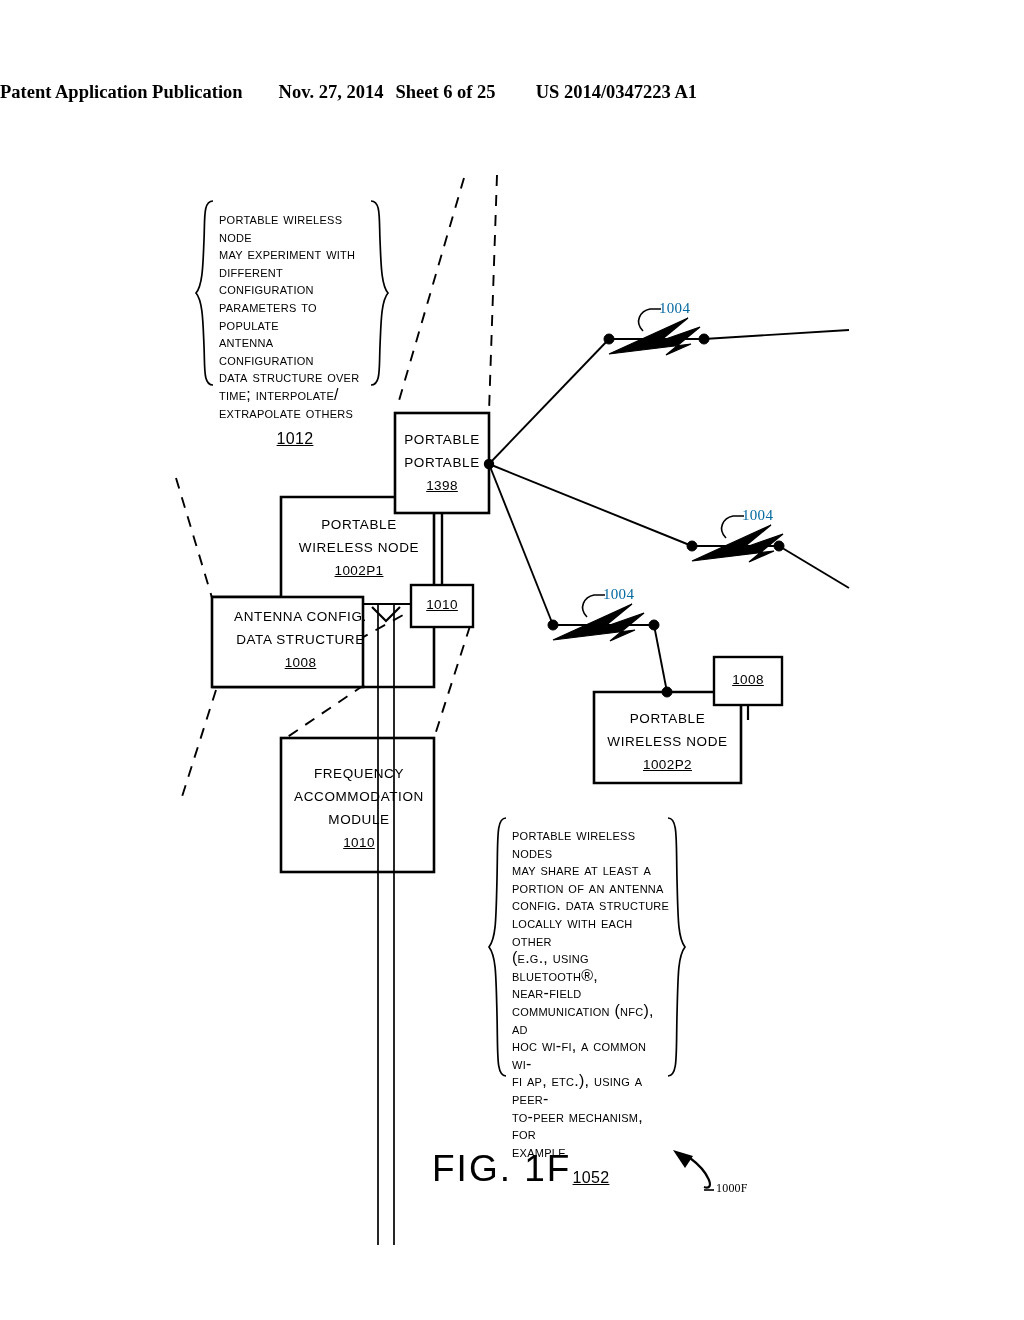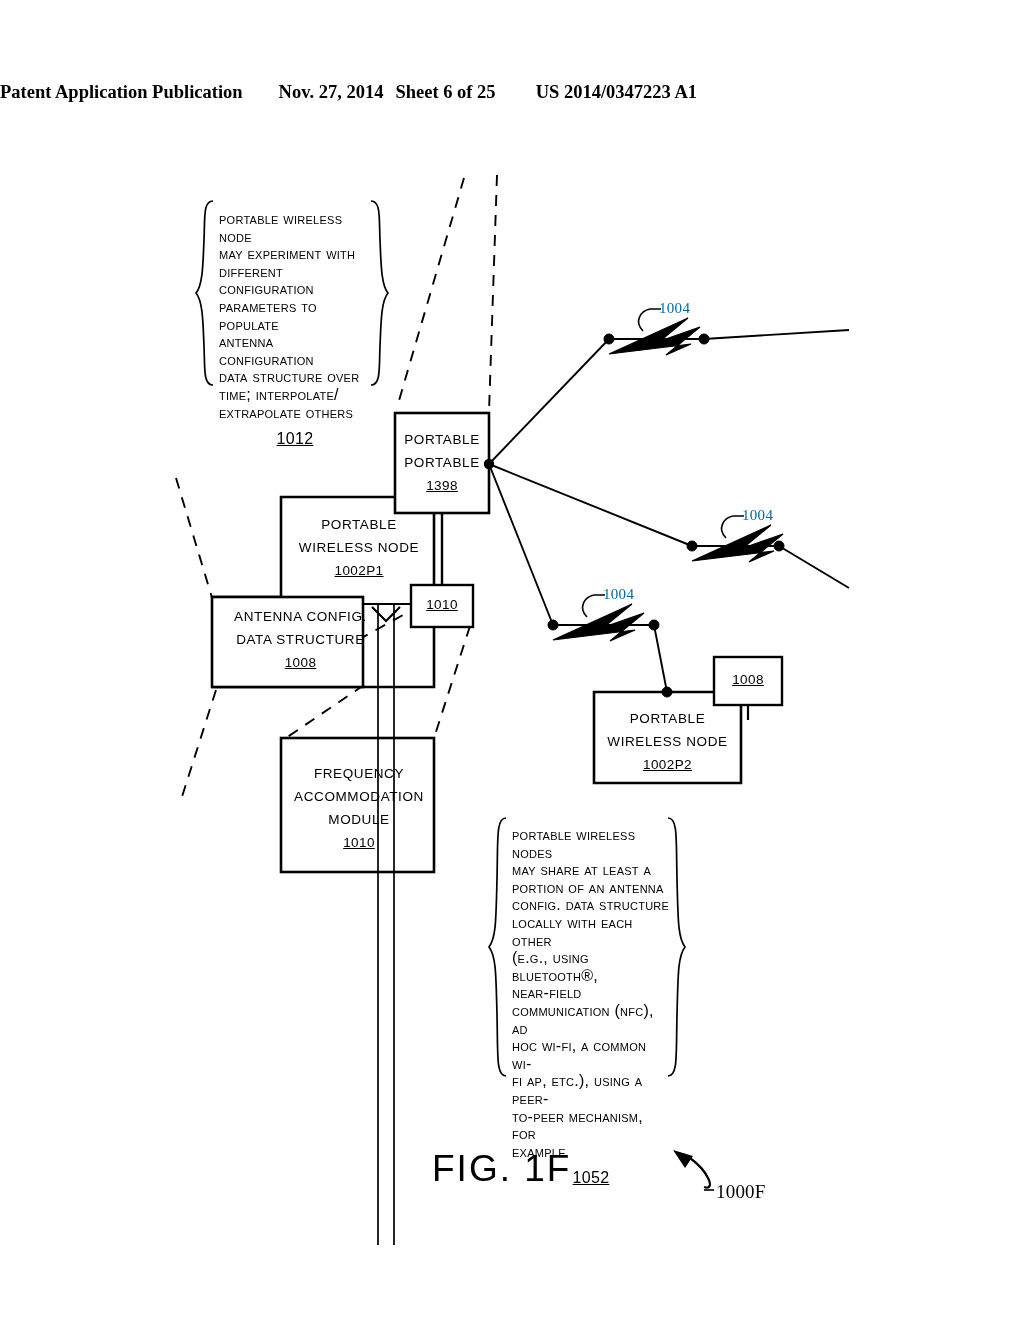--- a/index.html
+++ b/index.html
@@ -93,21 +93,21 @@
     font-size: 37px;
     letter-spacing: 2px;
     color: #000;
   }
 
   #fig-ref-1000f {
     position: absolute;
     left: 716px;
     top: 1181px;
     font-family: "Liberation Serif", serif;
-    font-size: 19px;
+    font-size: 12px;
     letter-spacing: 0.2px;
     color: #000;
   }
 </style>
 </head>
 <body>
 
 <div id="patent-header">
   <span class="seg">Patent Application Publication</span><span class="gap1"></span><span class="seg">Nov. 27, 2014</span><span class="gapsm"></span><span class="seg">Sheet 6 of 25</span><span class="gap2"></span><span class="seg">US 2014/0347223 A1</span>
 </div>

